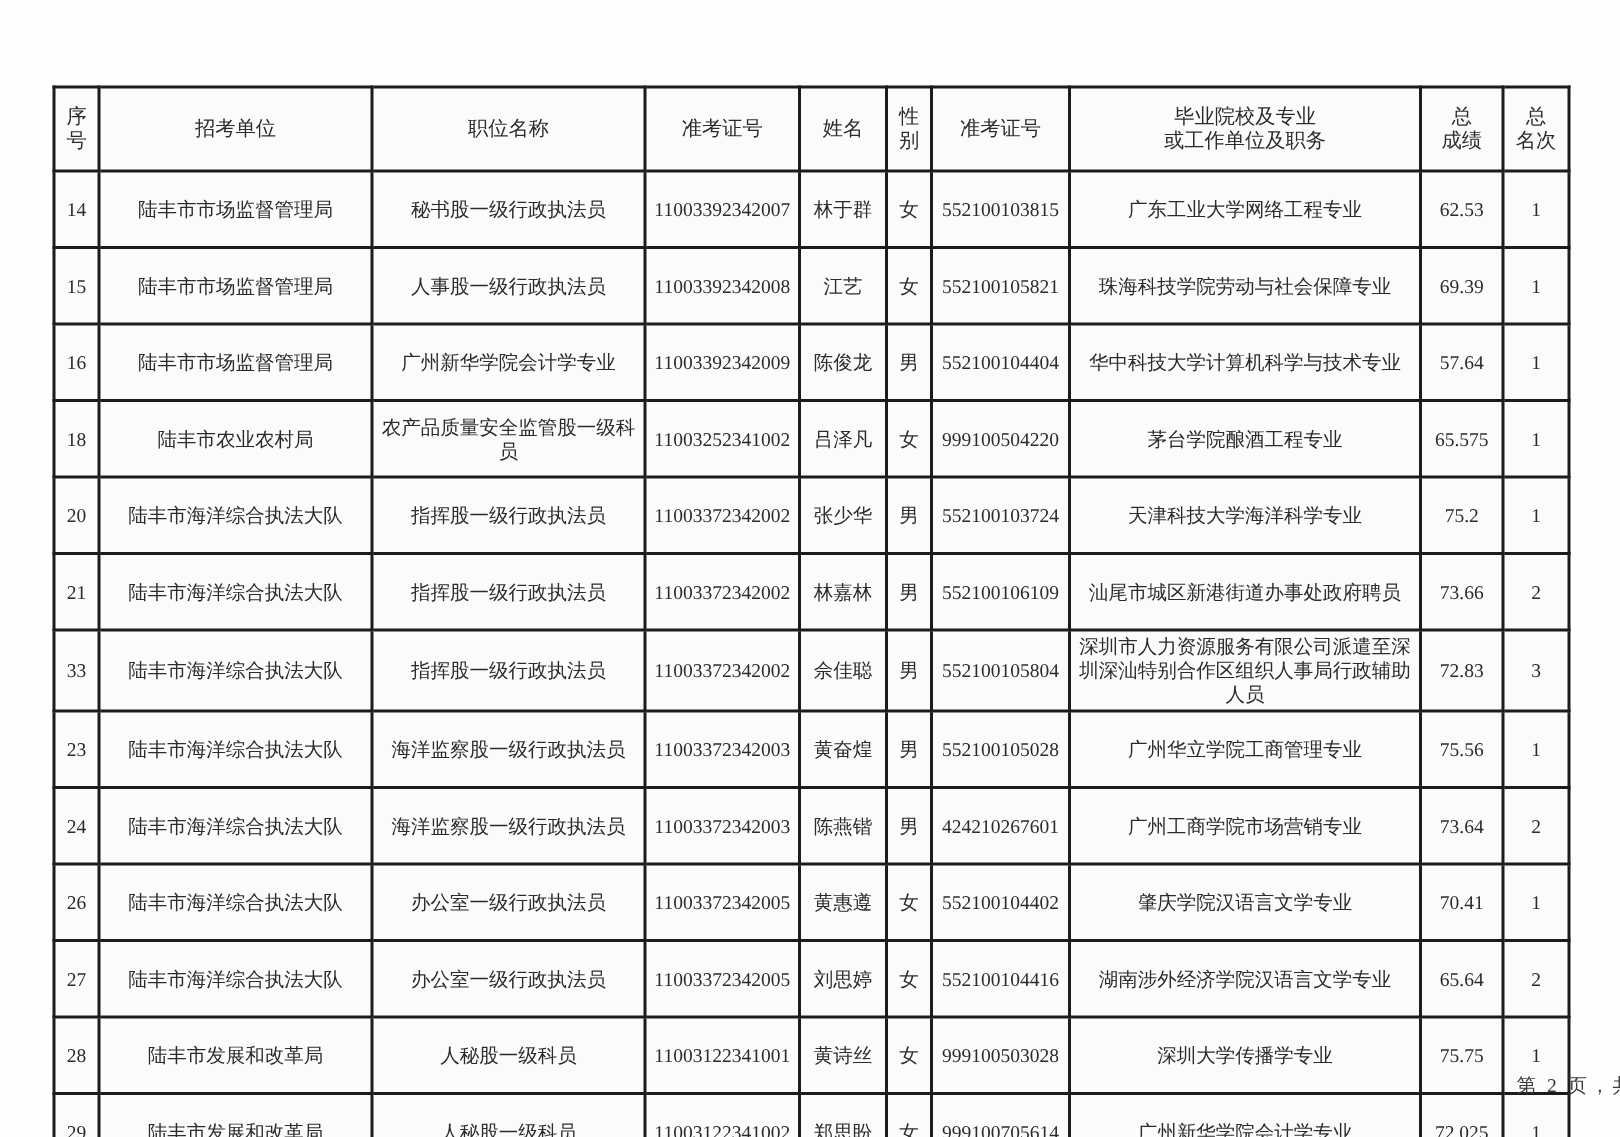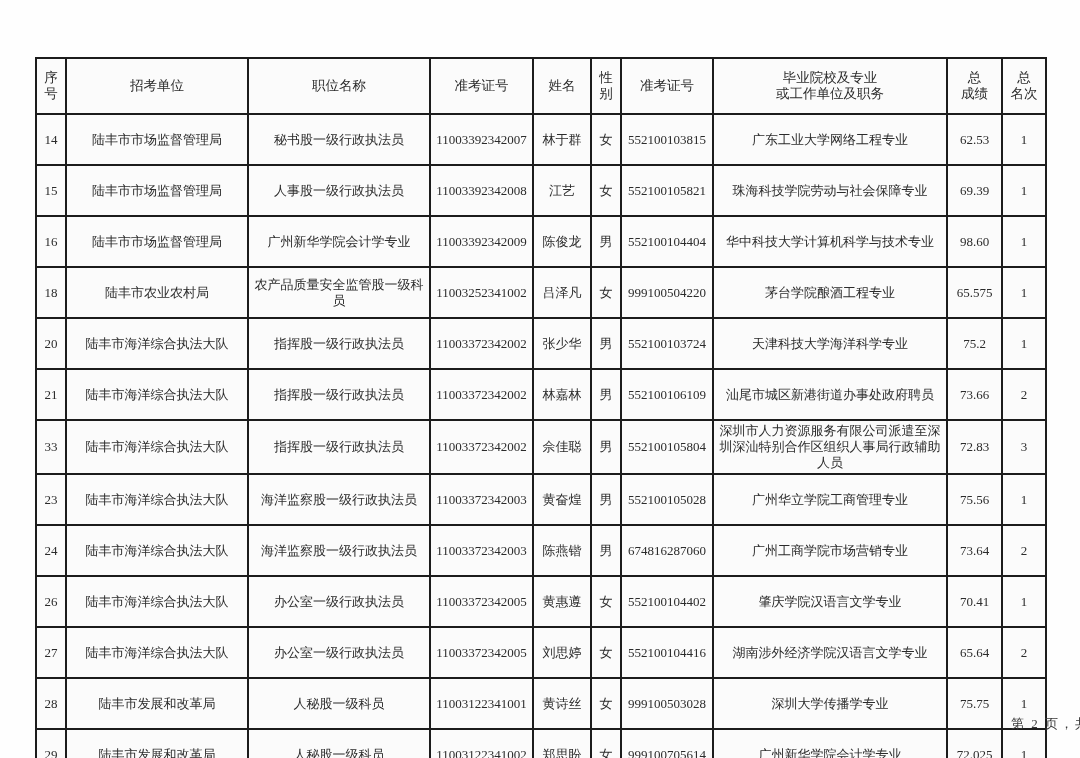--- a/index.html
+++ b/index.html
@@ -119,21 +119,21 @@
         </tr>
         <tr>
           <td>16</td>
           <td>陆丰市市场监督管理局</td>
           <td>广州新华学院会计学专业</td>
           <td>11003392342009</td>
           <td>陈俊龙</td>
           <td>男</td>
           <td>552100104404</td>
           <td>华中科技大学计算机科学与技术专业</td>
-          <td>98.60</td>
+          <td>57.64</td>
           <td>1</td>
         </tr>
         <tr>
           <td>18</td>
           <td>陆丰市农业农村局</td>
           <td>农产品质量安全监管股一级科员</td>
           <td>11003252341002</td>
           <td>吕泽凡</td>
           <td>女</td>
           <td>999100504220</td>
@@ -189,21 +189,21 @@
           <td>75.56</td>
           <td>1</td>
         </tr>
         <tr>
           <td>24</td>
           <td>陆丰市海洋综合执法大队</td>
           <td>海洋监察股一级行政执法员</td>
           <td>11003372342003</td>
           <td>陈燕锴</td>
           <td>男</td>
-          <td>674816287060</td>
+          <td>424210267601</td>
           <td>广州工商学院市场营销专业</td>
           <td>73.64</td>
           <td>2</td>
         </tr>
         <tr>
           <td>26</td>
           <td>陆丰市海洋综合执法大队</td>
           <td>办公室一级行政执法员</td>
           <td>11003372342005</td>
           <td>黄惠遵</td>

